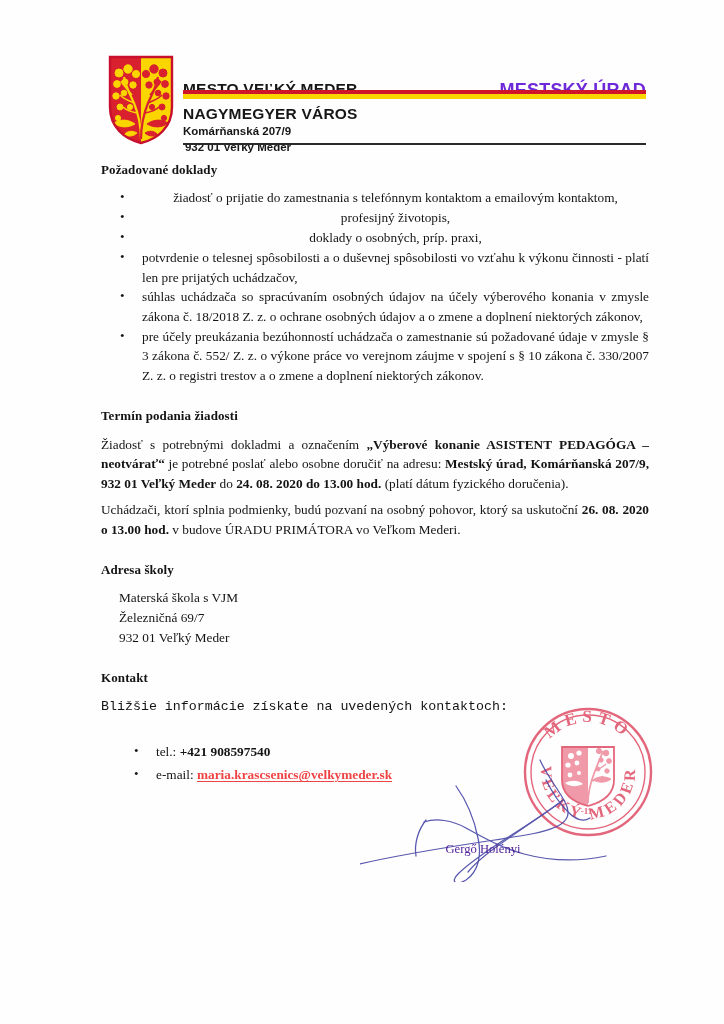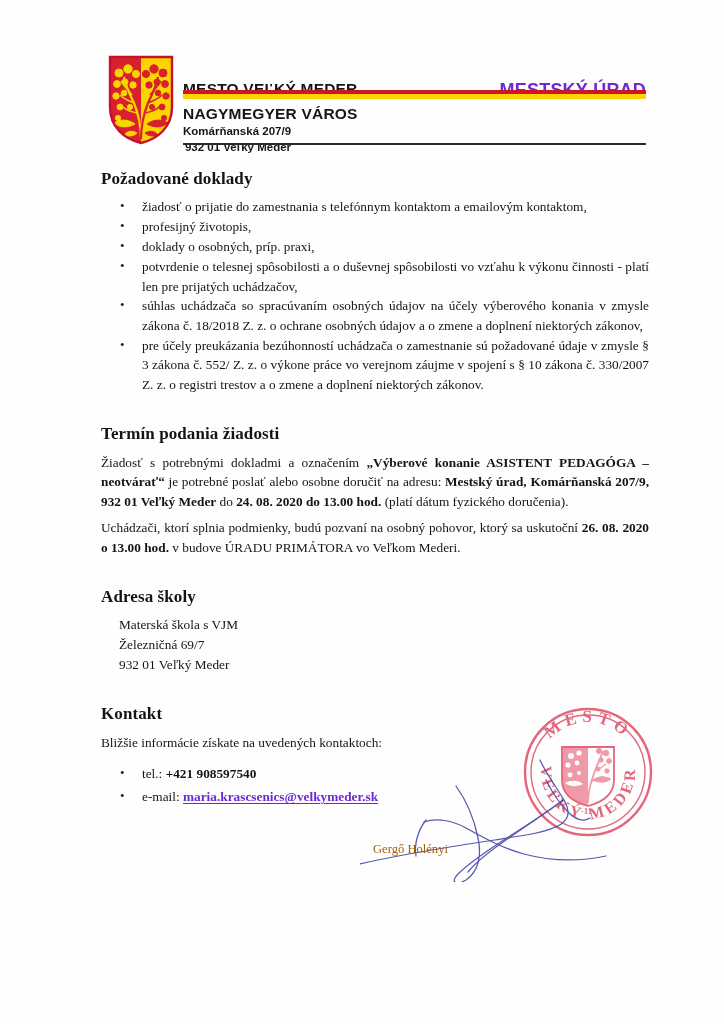--- a/index.html
+++ b/index.html
@@ -108,22 +108,22 @@
   .content {
     position: absolute;
     left: 101px;
     top: 156px;
     width: 548px;
     font-size: 13.3px;
     line-height: 19.4px;
   }
   .h-sec {
     font-weight: 700;
-    font-size: 17px;
-    margin: 13px 0 9px 0;
+    font-size: 13px;
+    margin: 4px 0 9px 0;
     letter-spacing: 0.1px;
   }
   .gap-lg { height: 17px; }
   .gap-md { height: 12px; }
   .gap-sm { height: 7px; }
 
   ul.doclist {
     margin: 0;
     padding: 0;
     list-style: none;
@@ -136,55 +136,55 @@
     text-justify: inter-word;
   }
   ul.doclist > li::before {
     content: "\2022";
     position: absolute;
     left: 19px;
     top: -1px;
     font-size: 13px;
     line-height: 19.4px;
   }
-  ul.doclist > li.single { text-align: left; }
+  ul.doclist > li.single { text-align: center; }
 
   p.para {
     margin: 0;
     text-align: justify;
     text-justify: inter-word;
   }
-  p.para.left { text-align: left; }
+  p.para.left { text-align: left; font-family: Liberation Mono, monospace; }
 
   .addr-block {
     font-weight: 400;
     line-height: 19.6px;
     margin-left: 18px;
   }
 
   ul.contactlist {
-    margin: 0;
+    margin: 14px;
     padding: 0;
     list-style: none;
   }
   ul.contactlist > li {
     position: relative;
     padding-left: 41px;
     margin-bottom: 4px;
   }
   ul.contactlist > li::before {
     content: "\2022";
     position: absolute;
     left: 19px;
     top: -1px;
     font-size: 13px;
     line-height: 19.4px;
   }
   .email-link {
-    color: #6d28d9;
+    color: #ef4444;
     font-weight: 700;
     text-decoration: underline;
     text-underline-offset: 2px;
   }
   .b { font-weight: 700; }
 
   
   .stamp {
     position: absolute;
     left: 521px;
@@ -201,24 +201,24 @@
     top: 752px;
     width: 300px;
     height: 130px;
     pointer-events: none;
   }
   .sig-caption {
     position: absolute;
     left: 373px;
     top: 841px;
     width: 220px;
-    text-align: left;
+    text-align: center;
     font-size: 12.6px;
     line-height: 16px;
-    color: #a16207;
+    color: #4c1d95;
   }
 </style>
 </head>
 <body>
 
 <div class="page">
 
   <div class="letterhead">
 
     <svg class="crest" viewBox="0 0 66 90" aria-hidden="true">

